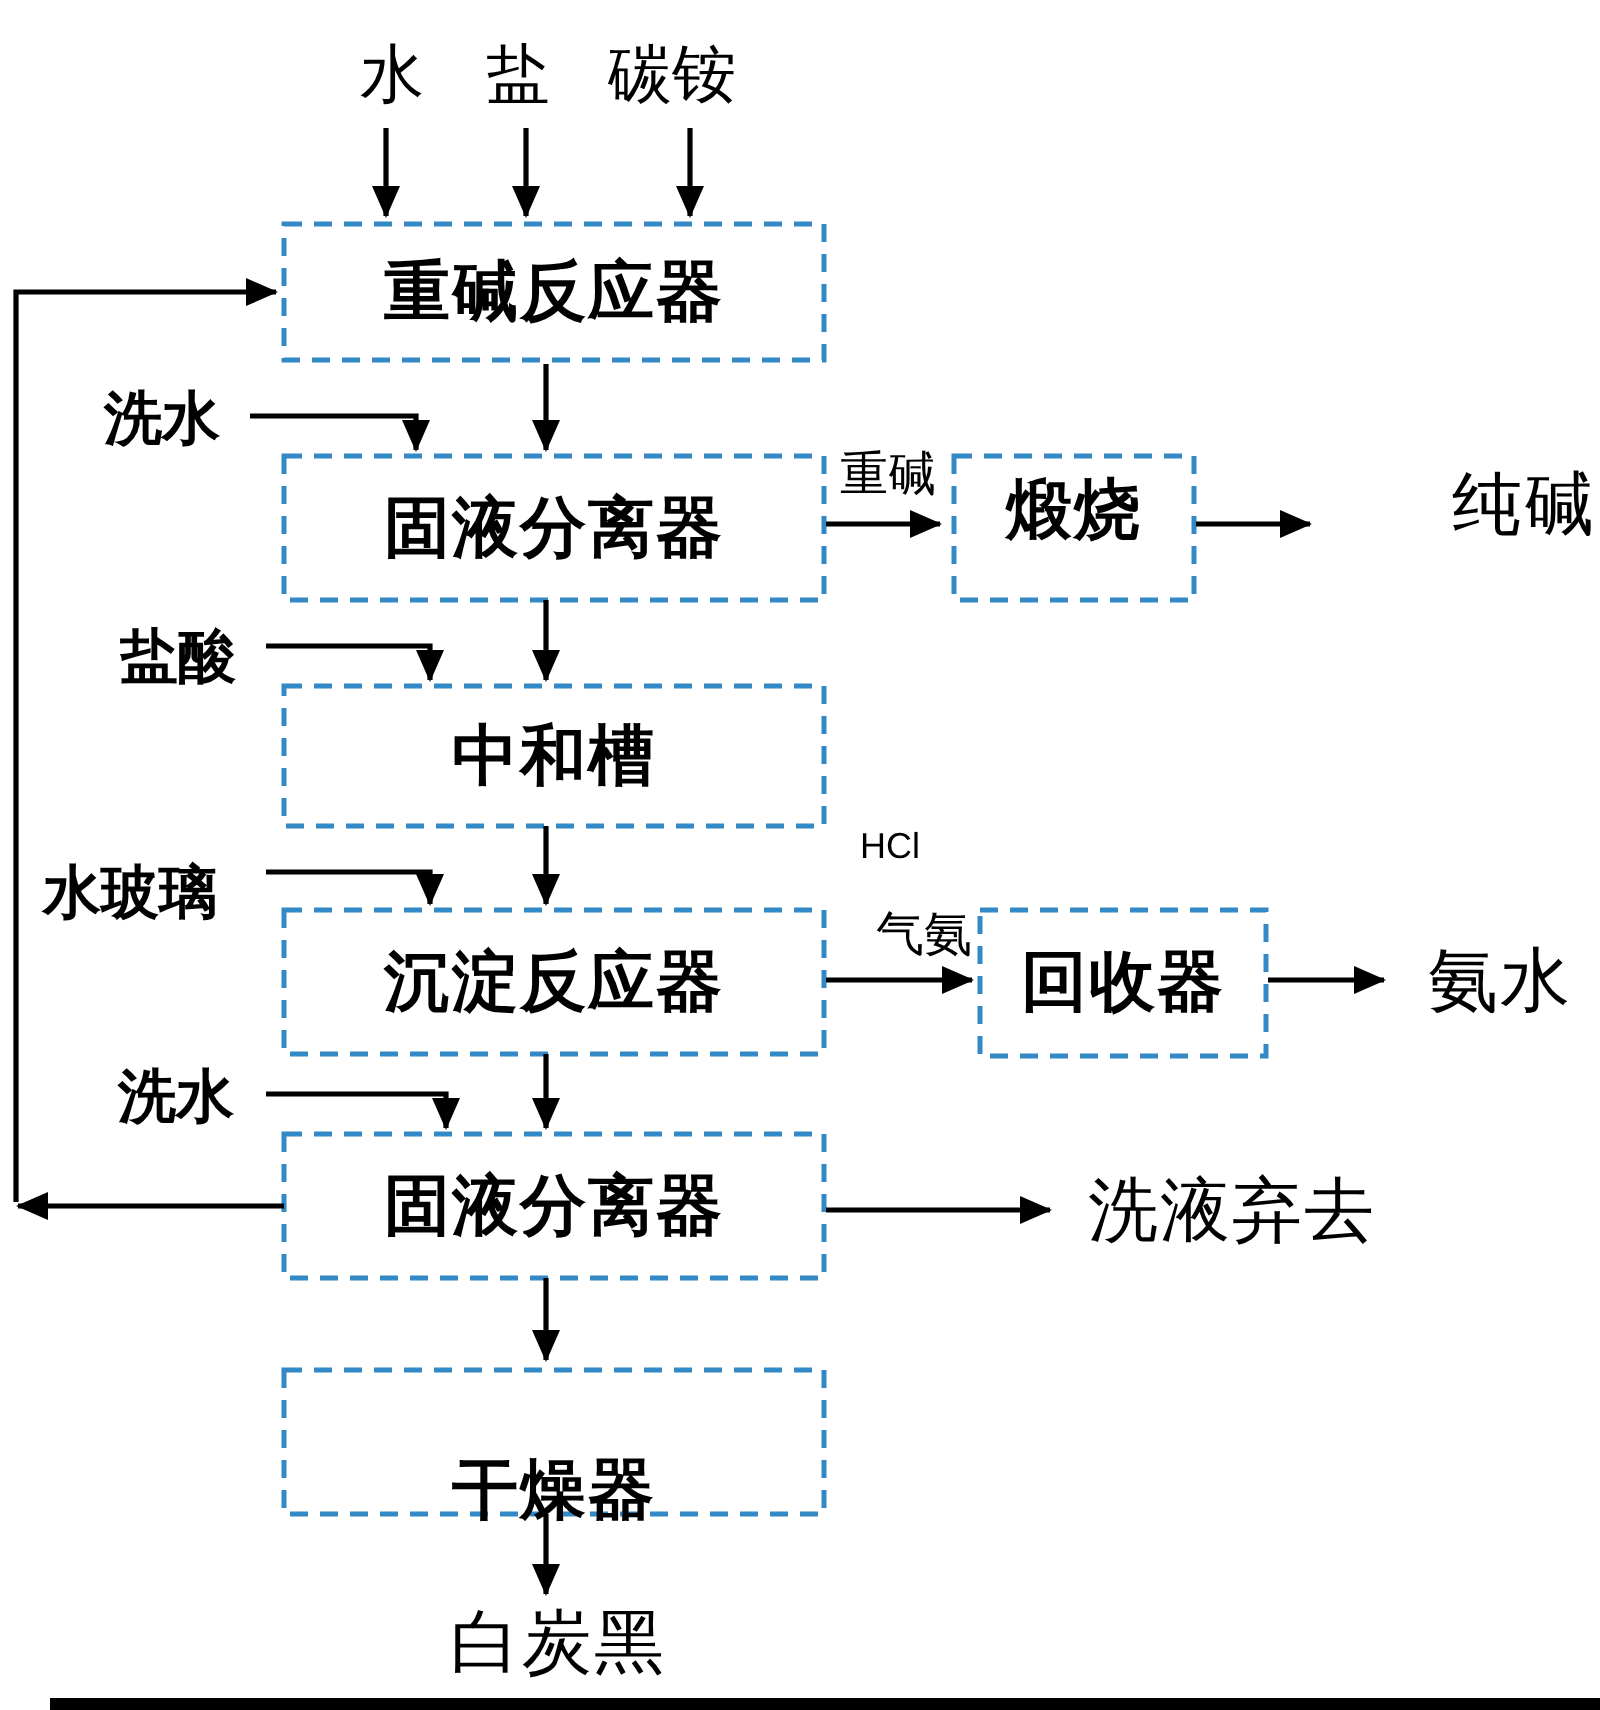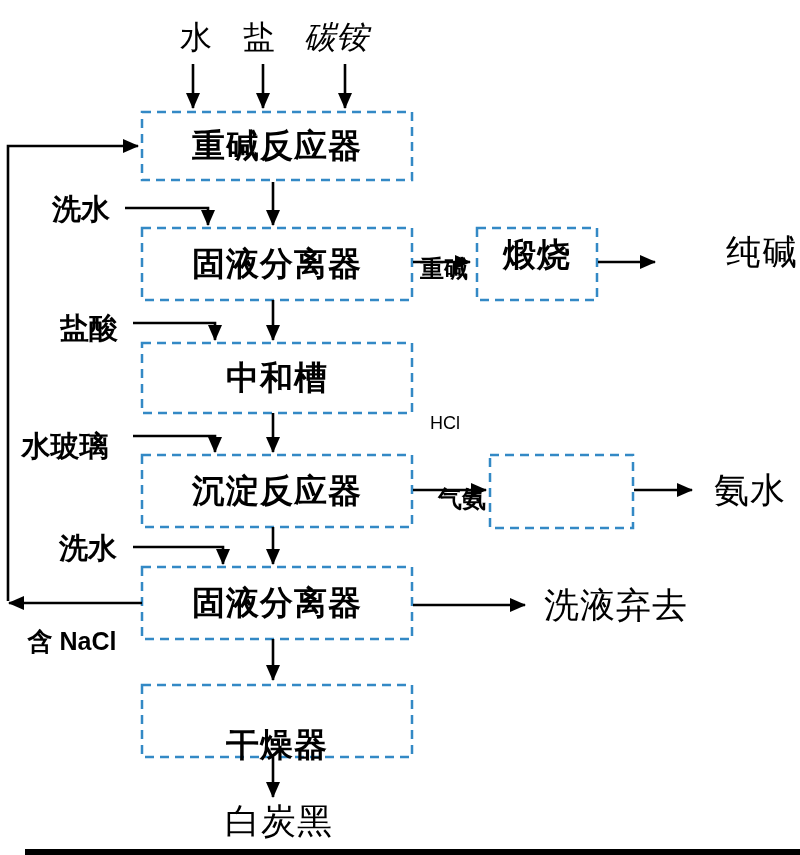--- a/index.html
+++ b/index.html
@@ -32,21 +32,21 @@
     position: absolute;
     display: flex;
     align-items: center;
     justify-content: center;
     white-space: nowrap;
     color: #000;
   }
   .box-label  { font-size: 33px; font-weight: bold; letter-spacing: 1px; }
   .top-label  { font-size: 32px; font-weight: normal; }
   .side-label { font-size: 29px; font-weight: bold; }
-  .stream-label { font-size: 24px; font-weight: bold; margin-top: 32px; }
+  .stream-label { font-size: 24px; font-weight: normal; }
   .hcl-label  { font-size: 18px; font-weight: normal; }
   .nacl-label { font-size: 25px; font-weight: bold; }
   .output-label { font-size: 35px; font-weight: normal; letter-spacing: 1px; }
   .bottom-bar {
     position: absolute;
     left: 25px; top: 849px;
     width: 775px; height: 6px;
     background: #000000;
   }
 </style>
@@ -92,39 +92,39 @@
     <path class="flow-line" d="M413,490 L486,490" marker-end="url(#ah)"></path>
     <path class="flow-line" d="M634,490 L692,490" marker-end="url(#ah)"></path>
     <path class="flow-line" d="M413,605 L525,605" marker-end="url(#ah)"></path>
 
     <path class="flow-line" d="M142,603 L9,603" marker-end="url(#ah)"></path>
     <path class="flow-line" d="M8,601 L8,146 L138,146" marker-end="url(#ah)"></path>
   </svg>
 
   <div class="lbl top-label" style="left:178px; top:20px; width:36px; height:36px;">水</div>
   <div class="lbl top-label" style="left:241px; top:20px; width:36px; height:36px;">盐</div>
-  <div class="lbl top-label" style="left:301px; top:20px; width:70px; height:36px;font-style:italic;">碳铵</div>
+  <div class="lbl top-label" style="left:301px; top:20px; width:70px; height:36px;">碳铵</div>
 
   <div class="lbl box-label" style="left:142px; top:112px; width:270px; height:68px;">重碱反应器</div>
   <div class="lbl box-label" style="left:142px; top:228px; width:270px; height:72px;">固液分离器</div>
   <div class="lbl box-label" style="left:477px; top:219px; width:120px; height:72px;">煅烧</div>
   <div class="lbl box-label" style="left:142px; top:343px; width:270px; height:70px;">中和槽</div>
   <div class="lbl box-label" style="left:142px; top:455px; width:270px; height:72px;">沉淀反应器</div>
+  <div class="lbl box-label" style="left:490px; top:455px; width:143px; height:73px;">回收器</div>
   <div class="lbl box-label" style="left:142px; top:567px; width:270px; height:72px;">固液分离器</div>
   <div class="lbl box-label" style="left:142px; top:709px; width:270px; height:72px;">干燥器</div>
 
   <div class="lbl side-label" style="left:45px; top:195px; width:72px; height:30px;">洗水</div>
   <div class="lbl side-label" style="left:53px; top:314px; width:72px; height:30px;">盐酸</div>
   <div class="lbl side-label" style="left:24px; top:432px; width:82px; height:30px;">水玻璃</div>
   <div class="lbl side-label" style="left:52px; top:534px; width:72px; height:30px;">洗水</div>
 
   <div class="lbl stream-label" style="left:416px; top:224px; width:56px; height:26px;">重碱</div>
   <div class="lbl hcl-label" style="left:422px; top:410px; width:46px; height:26px;">HCl</div>
   <div class="lbl stream-label" style="left:434px; top:454px; width:56px; height:26px;">气氨</div>
-  <div class="lbl nacl-label" style="left:22px; top:626px; width:100px; height:30px;">含 NaCl</div>
 
   <div class="lbl output-label" style="left:681px; top:232px; width:80px; height:40px;margin-left:41px;">纯碱</div>
   <div class="lbl output-label" style="left:544px; top:585px; width:144px; height:40px;">洗液弃去</div>
   <div class="lbl output-label" style="left:710px; top:470px; width:80px; height:40px;">氨水</div>
   <div class="lbl output-label" style="left:224px; top:801px; width:110px; height:40px;font-family:Liberation Mono, monospace;">白炭黑</div>
 
   <div class="bottom-bar"></div>
 
 </div>
 

